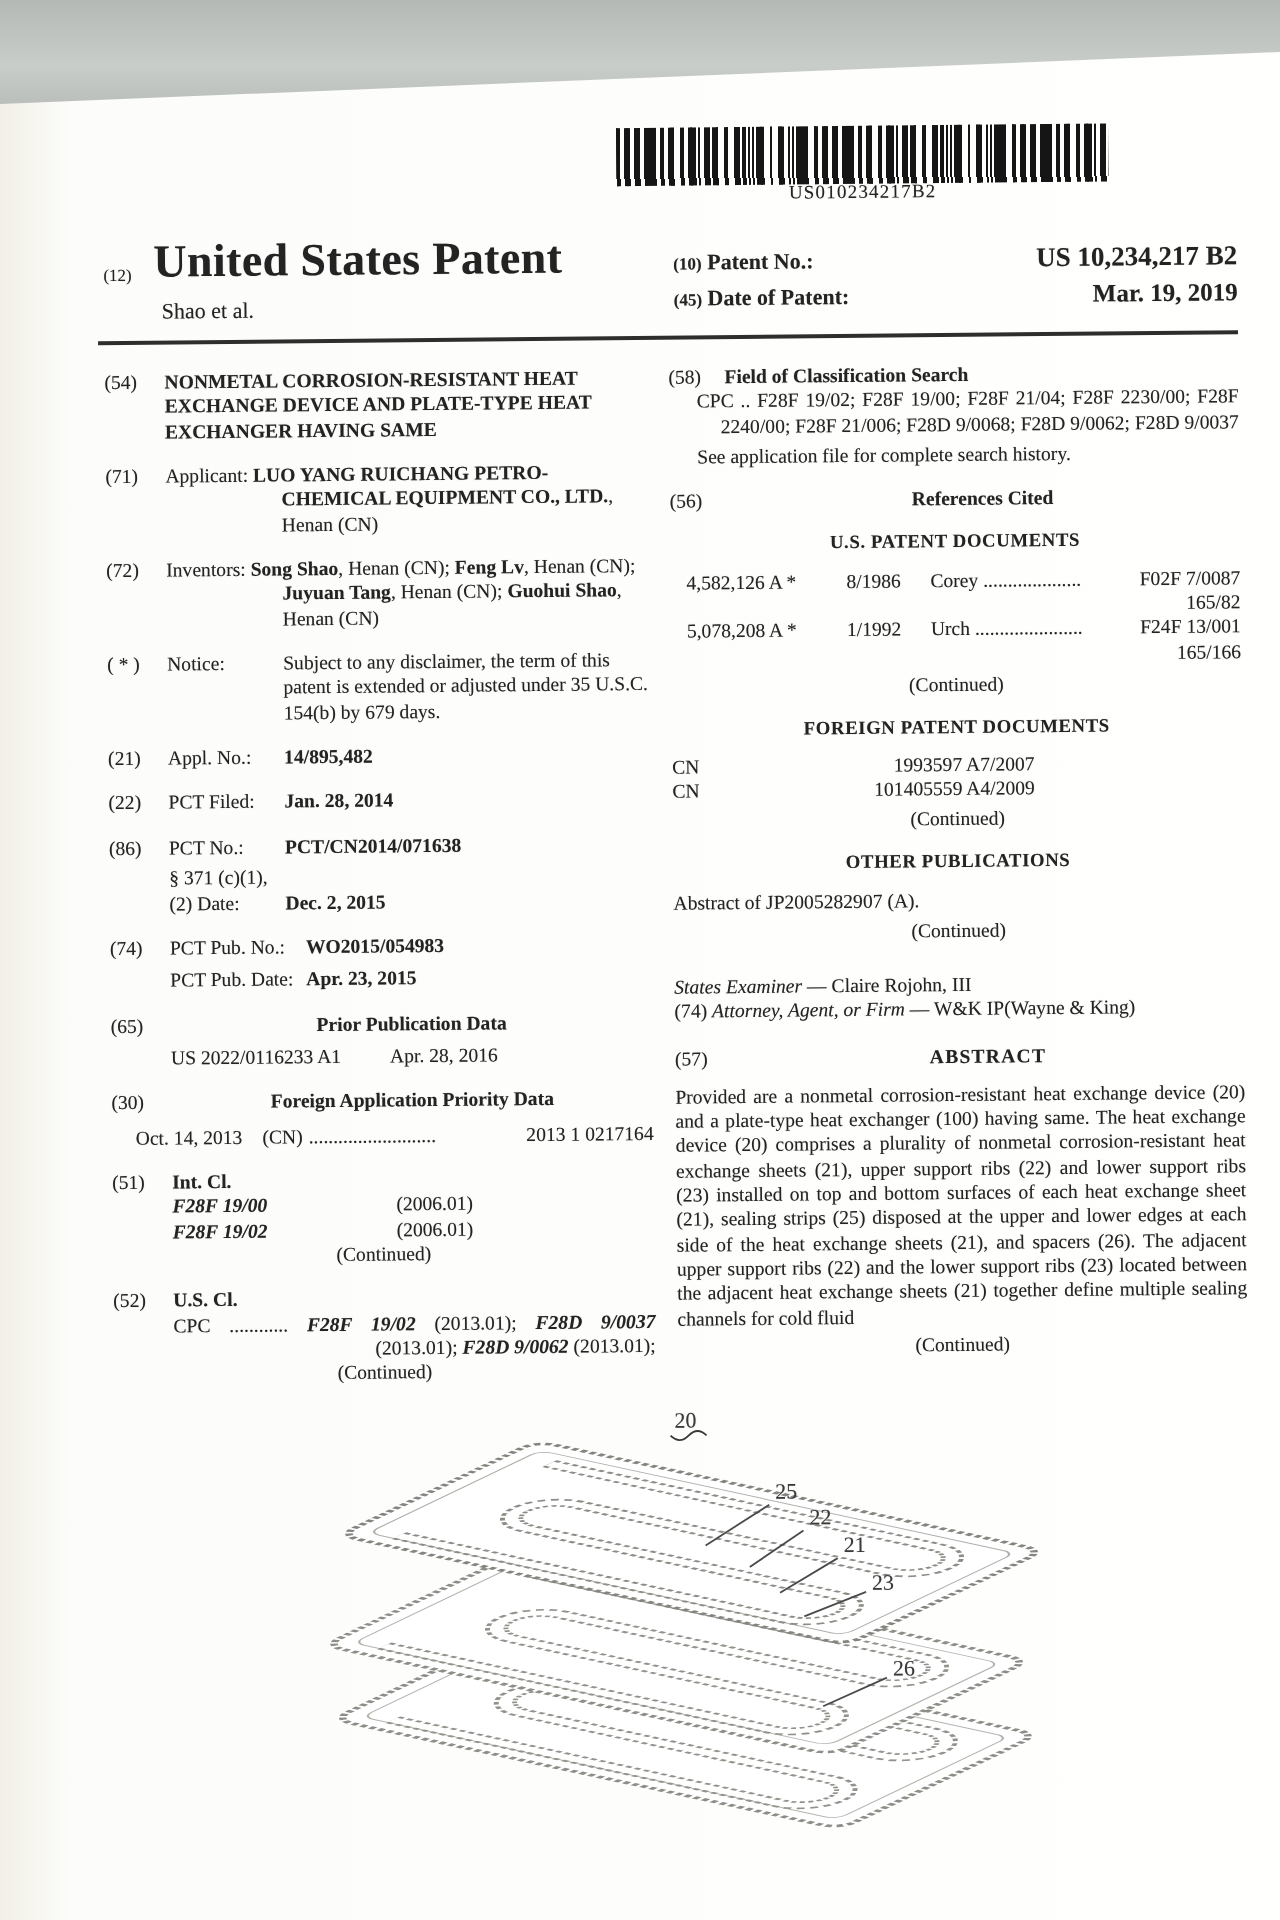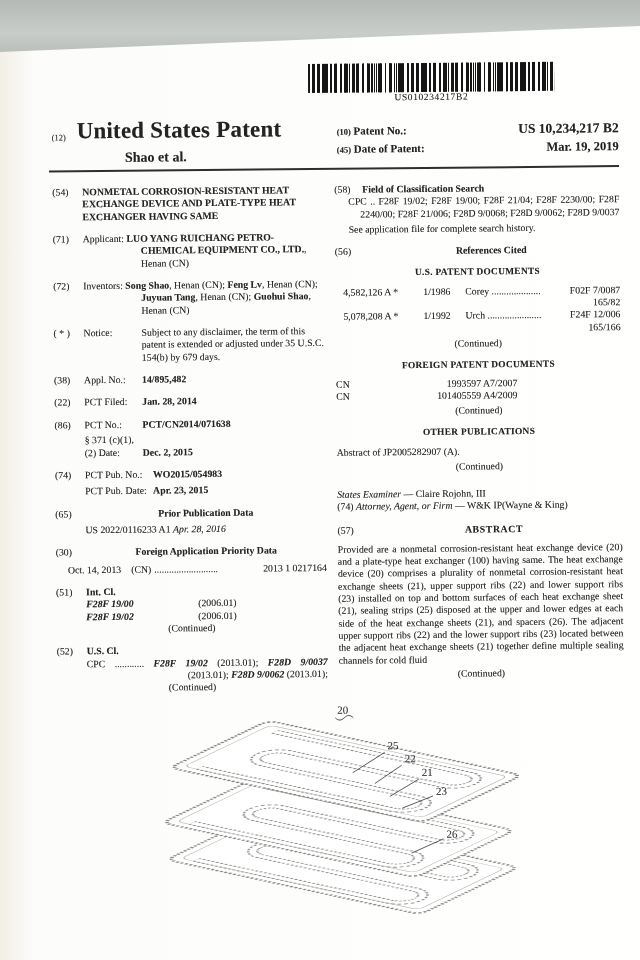--- a/index.html
+++ b/index.html
@@ -20,21 +20,21 @@
   .barcode{position:absolute;left:312px;top:64px;width:246px;height:29px;
     background-image:
       repeating-linear-gradient(90deg,#151515 0 2px,transparent 2px 5px,#151515 5px 6px,transparent 6px 9px),
       repeating-linear-gradient(90deg,#151515 0 1px,transparent 1px 4px,#151515 4px 7px,transparent 7px 11px);
   }
   .barcode-text{position:absolute;left:312px;top:93px;width:246px;text-align:center;
     font-size:9.5px;letter-spacing:.6px;}
   .kind{font-size:8.5px;}
   .us-title{position:absolute;left:80px;top:116px;font-size:23px;font-weight:bold;letter-spacing:.2px;}
   .kind12{position:absolute;left:55px;top:130px;}
-  .authors{position:absolute;left:84px;top:148px;font-size:14px;font-weight:bold;margin-left:44px;}
+  .authors{position:absolute;left:84px;top:148px;font-size:11px;font-weight:normal;}
   .hdr-right{position:absolute;left:340px;top:123px;width:282px;}
   .hdr-row{display:flex;justify-content:space-between;align-items:baseline;margin-bottom:3px;}
   .hdr-lbl{font-size:11px;font-weight:bold;}
   .hdr-val1{font-size:13.5px;font-weight:bold;}
   .hdr-val2{font-size:12.5px;font-weight:bold;}
   .rule{position:absolute;left:52px;top:168px;width:570px;height:2px;background:#2e2e2e;}
   .col{position:absolute;top:184px;font-size:9.8px;line-height:1.26;}
   .col-left{left:55px;width:271px;}
   .col-right{left:337px;width:285px;}
   .sec{margin-bottom:10px;}
@@ -110,21 +110,21 @@
       <span class="hang"><span>Inventors: </span><span class="b">Song Shao</span><span>, Henan (CN); </span><span class="b">Feng Lv</span><span>, Henan (CN); </span><span class="b">Juyuan Tang</span><span>, Henan (CN); </span><span class="b">Guohui Shao</span><span>, Henan (CN)</span></span>
     </div>
 
     <div class="sec row">
       <span>( * )</span>
       <span>Notice:</span>
       <span>Subject to any disclaimer, the term of this patent is extended or adjusted under 35 U.S.C. 154(b) by 679 days.</span>
     </div>
 
     <div class="sec row">
-      <span>(38)</span>
+      <span>(21)</span>
       <span>Appl. No.:</span>
       <span class="b">14/895,482</span>
     </div>
 
     <div class="sec row">
       <span>(22)</span>
       <span>PCT Filed:</span>
       <span class="b">Jan. 28, 2014</span>
     </div>
 
@@ -158,21 +158,21 @@
       </div>
     </div>
 
     <div class="sec">
       <div class="row2">
         <span>(65)</span>
         <span class="b ctr">Prior Publication Data</span>
       </div>
       <div style="padding-left:30px;margin-top:4px;">
         <span>US 2022/0116233 A1</span>
-        <span style="font-style:italic;">Apr. 28, 2016</span>
+        <span style="margin-left:22px;">Apr. 28, 2016</span>
       </div>
     </div>
 
     <div class="sec">
       <div class="row2">
         <span>(30)</span>
         <span class="b ctr">Foreign Application Priority Data</span>
       </div>
       <div class="fprow" style="margin-top:5px;">
         <span>Oct. 14, 2013</span>
@@ -223,32 +223,32 @@
     <div class="sec">
       <div class="row2" style="grid-template-columns:28px 1fr;margin-bottom:9px;">
         <span>(56)</span>
         <span class="b ctr">References Cited</span>
       </div>
       <div class="ctr caps-hd" style="margin-bottom:7px;">U.S. PATENT DOCUMENTS</div>
 
       <div>
         <div class="usrow-l1">
           <span class="usrow-no">4,582,126 A *</span>
-          <span class="usrow-dt">1/1986</span>
+          <span class="usrow-dt">8/1986</span>
           <span class="usrow-nm">Corey ....................</span>
           <span class="usrow-cl">F02F 7/0087</span>
         </div>
         <div class="usrow-l2">165/82</div>
       </div>
       <div>
         <div class="usrow-l1">
           <span class="usrow-no">5,078,208 A *</span>
           <span class="usrow-dt">1/1992</span>
           <span class="usrow-nm">Urch ......................</span>
-          <span class="usrow-cl">F24F 12/006</span>
+          <span class="usrow-cl">F24F 13/001</span>
         </div>
         <div class="usrow-l2">165/166</div>
       </div>
       <div class="ctr" style="margin-top:3px;">(Continued)</div>
     </div>
 
     <div class="sec">
       <div class="ctr caps-hd" style="margin-bottom:6px;">FOREIGN PATENT DOCUMENTS</div>
       <div class="frow">
         <span>CN</span>

